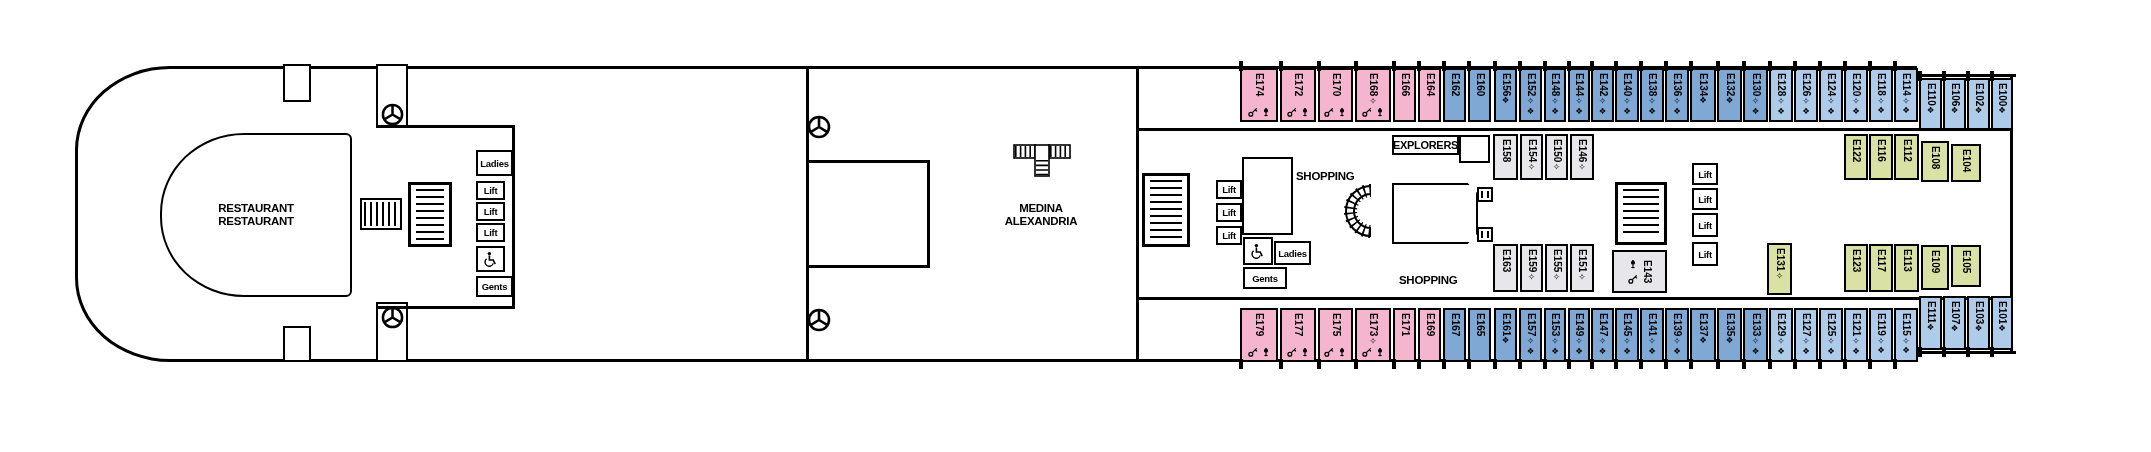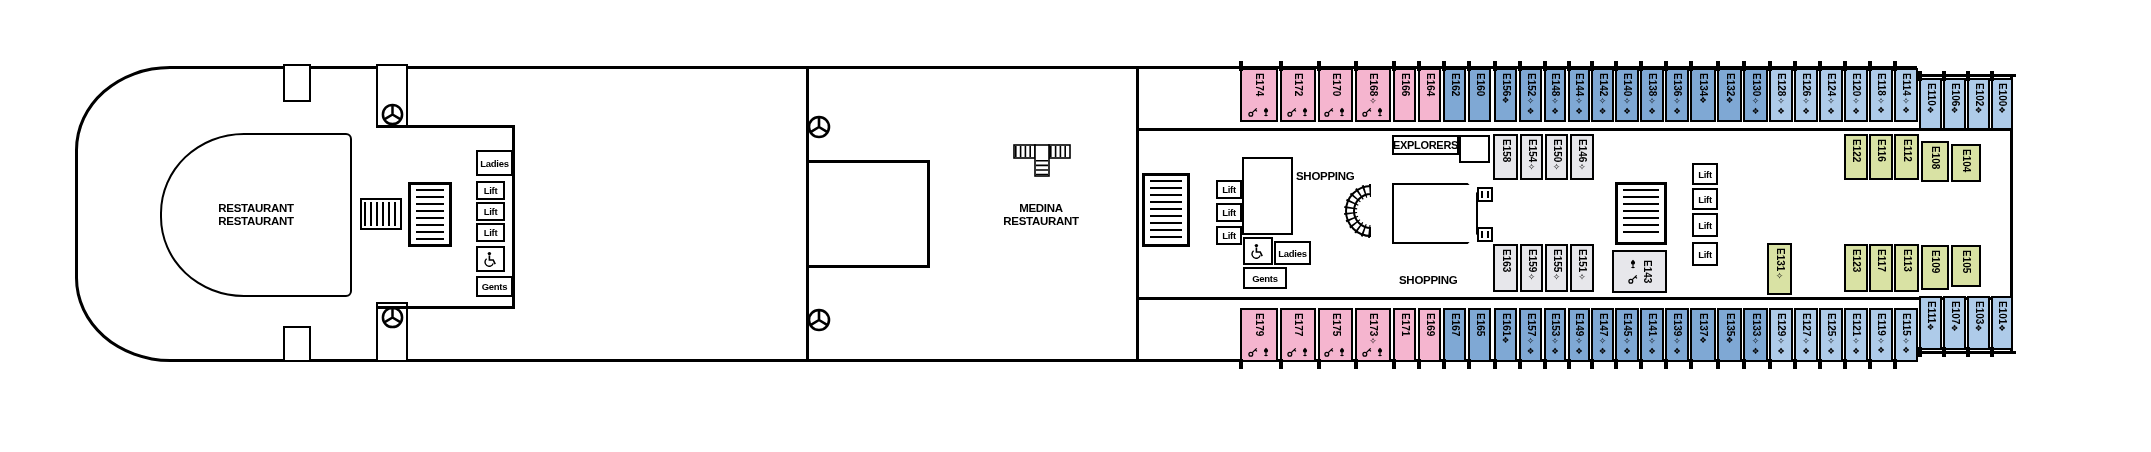--- a/index.html
+++ b/index.html
@@ -88,21 +88,21 @@
     </svg>
 
   <svg class="fansvg" style="left:1013px;top:143px;" width="58" height="36" viewBox="0 0 58 36">
     <rect x="1" y="2" width="21" height="13" fill="#fff" stroke="#000" stroke-width="1.6"></rect>
     <path d="M2 8.5 H21" stroke="#000" stroke-width="11" stroke-dasharray="1.6 3.2" fill="none"></path>
     <rect x="36" y="2" width="21" height="13" fill="#fff" stroke="#000" stroke-width="1.6"></rect>
     <path d="M37 8.5 H56" stroke="#000" stroke-width="11" stroke-dasharray="1.6 3.2" fill="none"></path>
     <rect x="22" y="2" width="14" height="31" fill="#fff" stroke="#000" stroke-width="1.6"></rect>
     <path d="M29 17 V32" stroke="#000" stroke-width="12" stroke-dasharray="1.6 3" fill="none"></path>
   </svg>
-  <div class="biglabel abs" style="left:991px;top:202px;width:100px;">MEDINA RESTAURANT</div>
+  <div class="biglabel abs" style="left:991px;top:202px;width:100px;">MEDINA ALEXANDRIA</div>
 
   <div class="wall" style="left:1136px;top:66px;width:3px;height:296px;"></div>
   <div class="wall" style="left:1139px;top:128px;width:874px;height:3px;"></div>
   <div class="wall" style="left:1139px;top:297px;width:874px;height:3px;"></div>
   <div class="stairH" style="left:1142px;top:173px;width:48px;height:74px;"></div>
   <div class="stairH" style="left:1615px;top:182px;width:52px;height:63px;"></div>
 
   <div class="room" style="left:1242px;top:157px;width:51px;height:78px;"></div>
   <div class="shoplabel" style="left:1296px;top:170px;">SHOPPING</div>
   <svg class="fansvg" style="left:1341px;top:183px;" width="30" height="56" viewBox="0 0 30 56">

